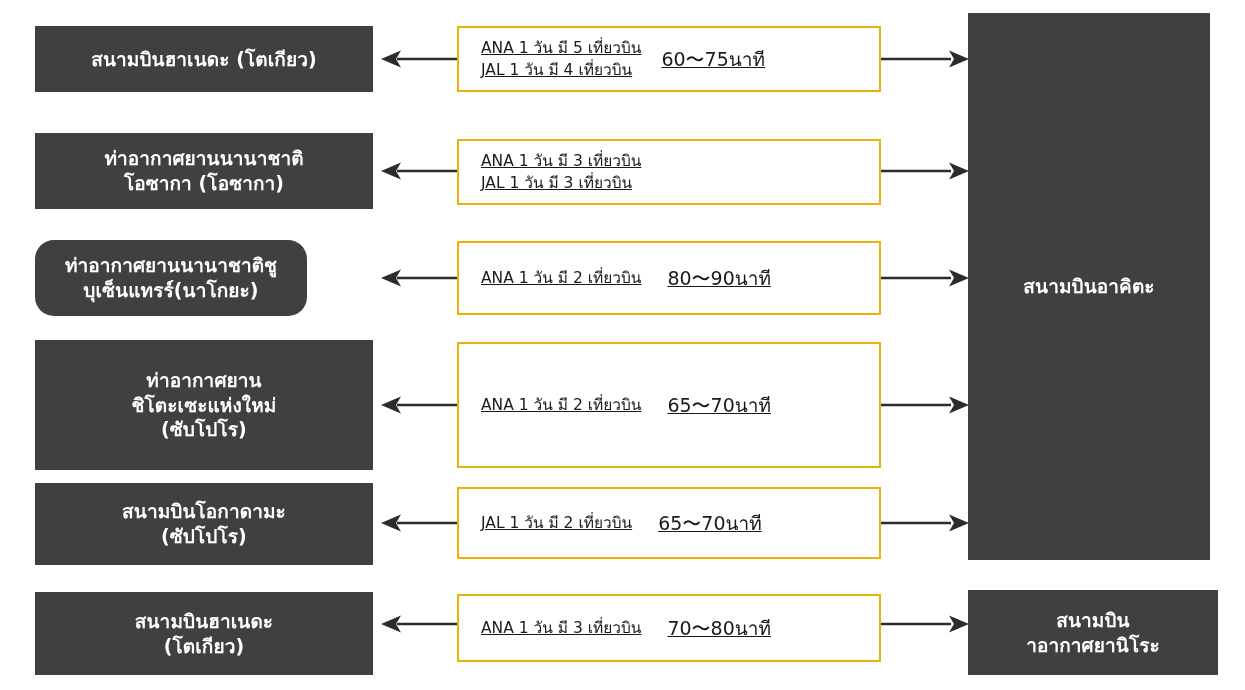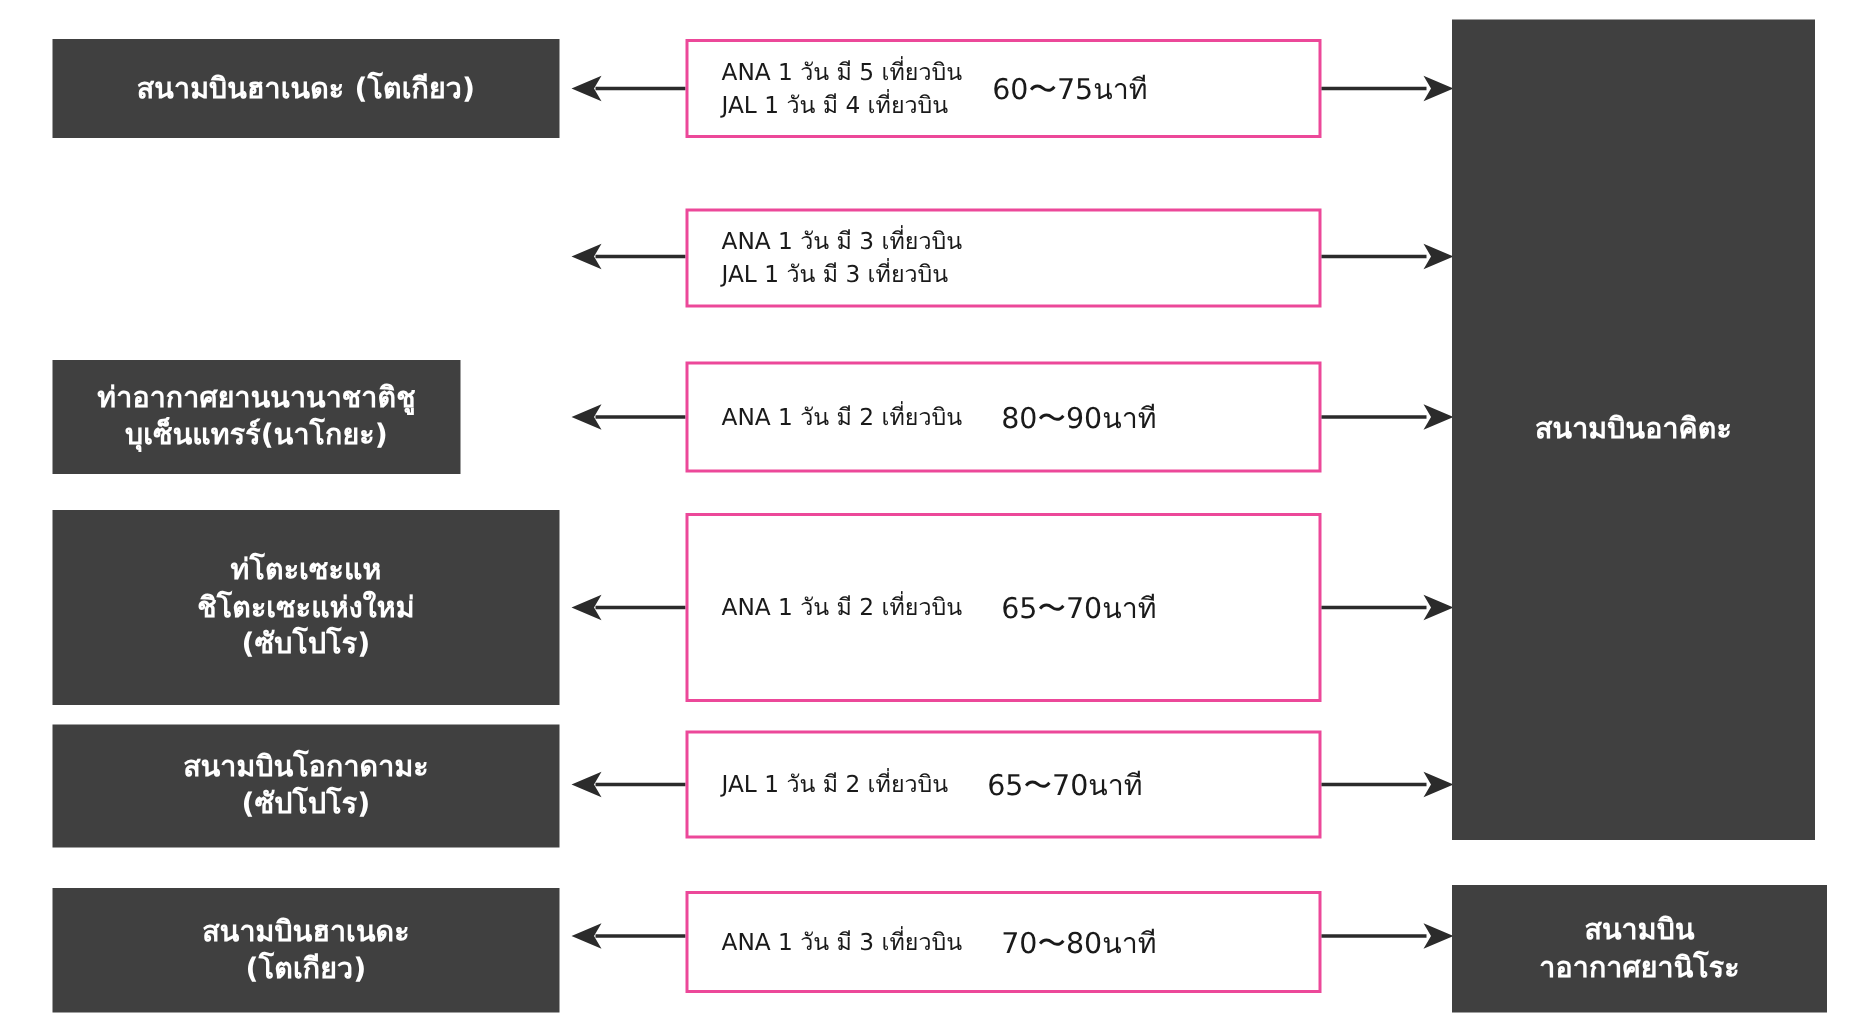--- a/index.html
+++ b/index.html
@@ -38,22 +38,23 @@
     background: #404040;
     color: #ffffff;
     font-weight: bold;
     font-size: 19px;
     line-height: 1.30;
     letter-spacing: 0.1px;
   }
 
   .node.detail {
     background: #ffffff;
-    border: 2px solid #ec4899;
+    border: 2px solid #eab308;
     color: #1a1a1a;
+    text-decoration: underline;
   }
 
   .detail-inner {
     display: flex;
     flex-direction: row;
     align-items: center;
     justify-content: flex-start;
     width: 100%;
     padding-left: 22px;
     box-sizing: border-box;
@@ -109,20 +110,24 @@
     </div>
   </div>
 
   <div class="arrow" style="left:881px; top:50px; width:88px;">
     <svg width="88" height="18" viewBox="0 0 88 18">
       <line x1="0" y1="9" x2="70" y2="9" stroke="#2b2b2b" stroke-width="2.4"></line>
       <path d="M88 9 L68 0.5 L73 9 L68 17.5 Z" fill="#2b2b2b"></path>
     </svg>
   </div>
 
+  <div class="node origin" style="left:35px; top:133px; width:338px; height:76px;">
+    <span class="label-wrap" style="white-space:pre-line;">ท่าอากาศยานนานาชาติ
+โอซากา (โอซากา)</span>
+  </div>
 
   <div class="arrow" style="left:381px; top:162px; width:78px;">
     <svg width="78" height="18" viewBox="0 0 78 18">
       <line x1="16" y1="9" x2="78" y2="9" stroke="#2b2b2b" stroke-width="2.4"></line>
       <path d="M0 9 L20 0.5 L15 9 L20 17.5 Z" fill="#2b2b2b"></path>
     </svg>
   </div>
 
   <div class="node detail two-line" style="left:457px; top:139px; width:424px; height:66px;">
     <div class="detail-inner">
@@ -131,21 +136,21 @@
     </div>
   </div>
 
   <div class="arrow" style="left:881px; top:162px; width:88px;">
     <svg width="88" height="18" viewBox="0 0 88 18">
       <line x1="0" y1="9" x2="70" y2="9" stroke="#2b2b2b" stroke-width="2.4"></line>
       <path d="M88 9 L68 0.5 L73 9 L68 17.5 Z" fill="#2b2b2b"></path>
     </svg>
   </div>
 
-  <div class="node origin" style="left:35px; top:240px; width:272px; height:76px;">
+  <div class="node origin" style="left:35px; top:240px; width:272px; height:76px;border-radius:19px;">
     <span class="label-wrap" style="white-space:pre-line;">ท่าอากาศยานนานาชาติชู
 บุเซ็นแทรร์(นาโกยะ)</span>
   </div>
 
   <div class="arrow" style="left:381px; top:269px; width:78px;">
     <svg width="78" height="18" viewBox="0 0 78 18">
       <line x1="16" y1="9" x2="78" y2="9" stroke="#2b2b2b" stroke-width="2.4"></line>
       <path d="M0 9 L20 0.5 L15 9 L20 17.5 Z" fill="#2b2b2b"></path>
     </svg>
   </div>
@@ -158,21 +163,21 @@
   </div>
 
   <div class="arrow" style="left:881px; top:269px; width:88px;">
     <svg width="88" height="18" viewBox="0 0 88 18">
       <line x1="0" y1="9" x2="70" y2="9" stroke="#2b2b2b" stroke-width="2.4"></line>
       <path d="M88 9 L68 0.5 L73 9 L68 17.5 Z" fill="#2b2b2b"></path>
     </svg>
   </div>
 
   <div class="node origin" style="left:35px; top:340px; width:338px; height:130px;">
-    <span class="label-wrap" style="white-space:pre-line;">ท่โตะเซะแห
+    <span class="label-wrap" style="white-space:pre-line;">ท่าอากาศยาน
 ชิโตะเซะแห่งใหม่
 (ซับโปโร)</span>
   </div>
 
   <div class="arrow" style="left:381px; top:396px; width:78px;">
     <svg width="78" height="18" viewBox="0 0 78 18">
       <line x1="16" y1="9" x2="78" y2="9" stroke="#2b2b2b" stroke-width="2.4"></line>
       <path d="M0 9 L20 0.5 L15 9 L20 17.5 Z" fill="#2b2b2b"></path>
     </svg>
   </div>

